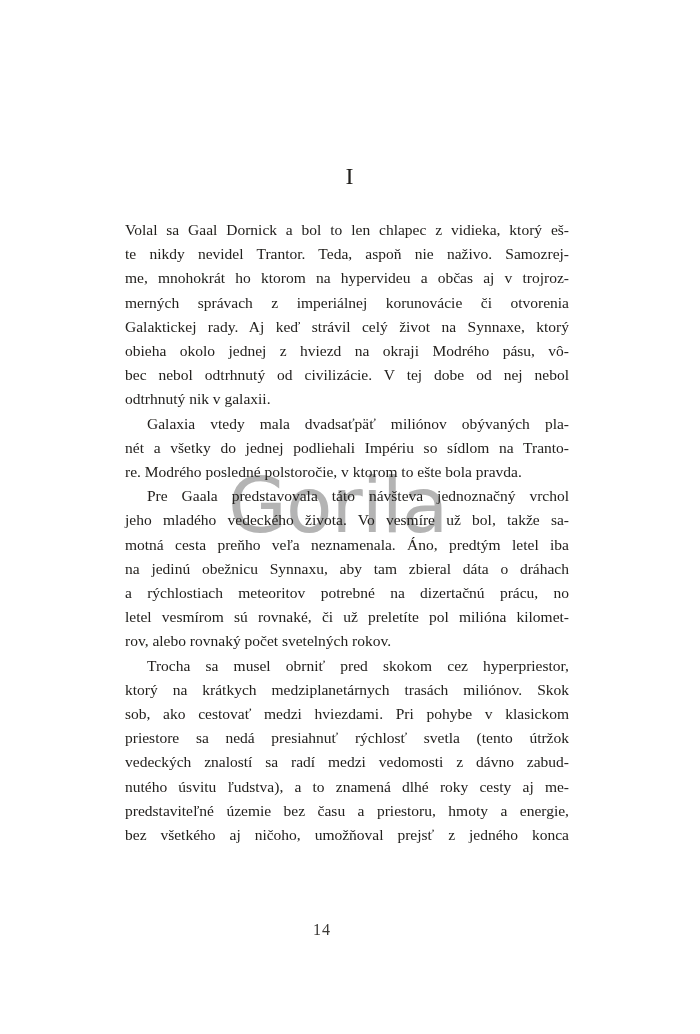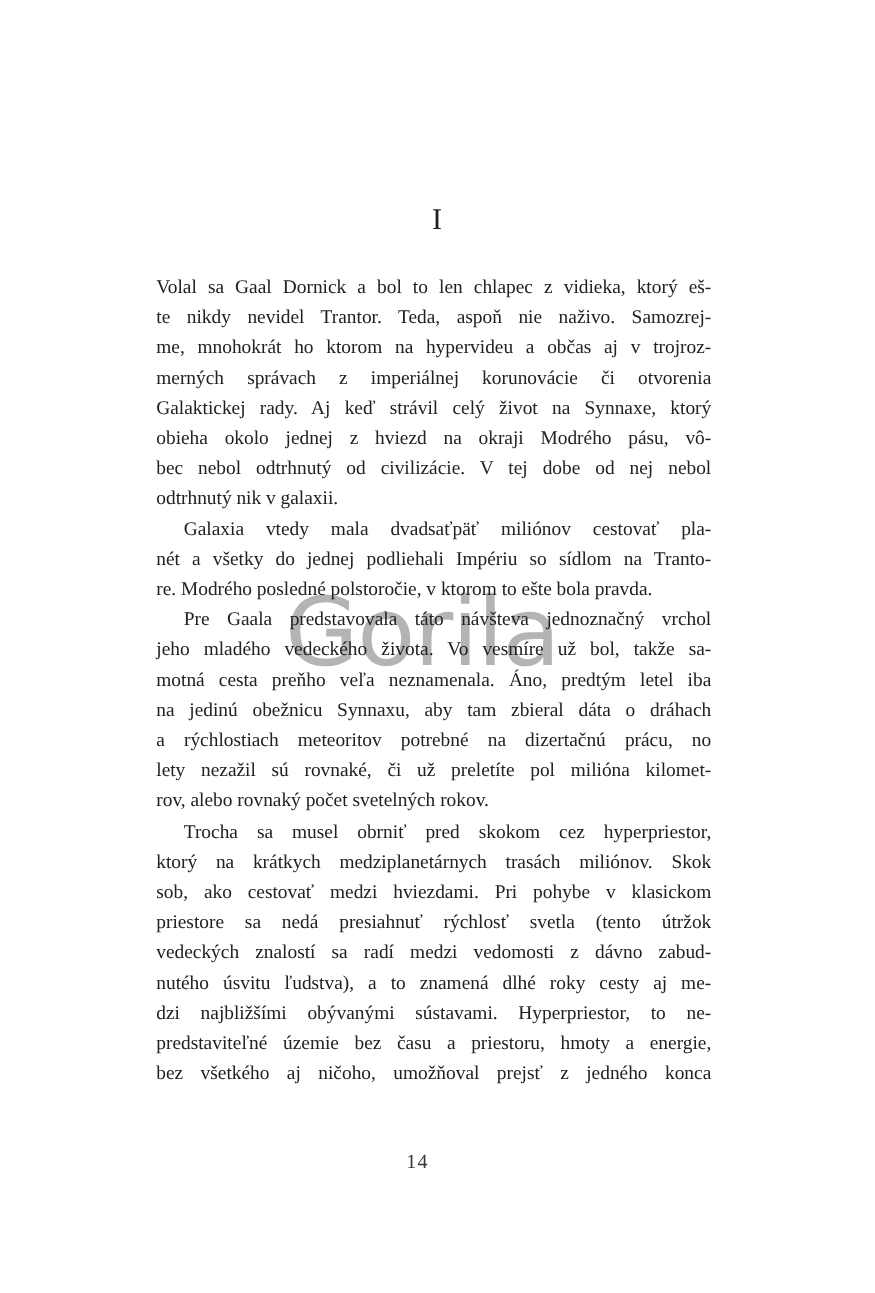--- a/index.html
+++ b/index.html
@@ -59,21 +59,21 @@
   }
   .line.last {
     text-align-last: left;
   }
   .line.indent {
     text-indent: 22px;
   }
   .page-number {
     position: absolute;
     top: 921px;
-    left: 16px;
+    left: 4px;
     width: 636px;
     text-align: center;
     font-size: 16px;
     letter-spacing: 1px;
     color: #3a3835;
     z-index: 2;
   }
 </style>
 </head>
 <body>
@@ -89,41 +89,40 @@
         <div class="line">Volal sa Gaal Dornick a bol to len chlapec z vidieka, ktorý eš-</div>
         <div class="line">te nikdy nevidel Trantor. Teda, aspoň nie naživo. Samozrej-</div>
         <div class="line">me, mnohokrát ho ktorom na hypervideu a občas aj v trojroz-</div>
         <div class="line">merných správach z imperiálnej korunovácie či otvorenia</div>
         <div class="line">Galaktickej rady. Aj keď strávil celý život na Synnaxe, ktorý</div>
         <div class="line">obieha okolo jednej z hviezd na okraji Modrého pásu, vô-</div>
         <div class="line">bec nebol odtrhnutý od civilizácie. V tej dobe od nej nebol</div>
         <div class="line last">odtrhnutý nik v galaxii.</div>
       </div>
       <div class="para">
-        <div class="line indent">Galaxia vtedy mala dvadsaťpäť miliónov cestovať pla-</div>
+        <div class="line indent">Galaxia vtedy mala dvadsaťpäť miliónov obývaných pla-</div>
         <div class="line">nét a všetky do jednej podliehali Impériu so sídlom na Tranto-</div>
         <div class="line last">re. Modrého posledné polstoročie, v ktorom to ešte bola pravda.</div>
       </div>
       <div class="para">
         <div class="line indent">Pre Gaala predstavovala táto návšteva jednoznačný vrchol</div>
         <div class="line">jeho mladého vedeckého života. Vo vesmíre už bol, takže sa-</div>
         <div class="line">motná cesta preňho veľa neznamenala. Áno, predtým letel iba</div>
         <div class="line">na jedinú obežnicu Synnaxu, aby tam zbieral dáta o dráhach</div>
         <div class="line">a rýchlostiach meteoritov potrebné na dizertačnú prácu, no</div>
-        <div class="line">lety nezažil sú rovnaké, či už preletíte pol milióna kilomet-</div>
+        <div class="line">letel vesmírom sú rovnaké, či už preletíte pol milióna kilomet-</div>
         <div class="line last">rov, alebo rovnaký počet svetelných rokov.</div>
       </div>
       <div class="para">
         <div class="line indent">Trocha sa musel obrniť pred skokom cez hyperpriestor,</div>
         <div class="line">ktorý na krátkych medziplanetárnych trasách miliónov. Skok</div>
         <div class="line">sob, ako cestovať medzi hviezdami. Pri pohybe v klasickom</div>
         <div class="line">priestore sa nedá presiahnuť rýchlosť svetla (tento útržok</div>
         <div class="line">vedeckých znalostí sa radí medzi vedomosti z dávno zabud-</div>
         <div class="line">nutého úsvitu ľudstva), a to znamená dlhé roky cesty aj me-</div>
-        <div class="line">dzi najbližšími obývanými sústavami. Hyperpriestor, to ne-</div>
         <div class="line">predstaviteľné územie bez času a priestoru, hmoty a energie,</div>
         <div class="line">bez všetkého aj ničoho, umožňoval prejsť z jedného konca</div>
       </div>
     </div>
 
   <div class="page-number">14</div>
 
 </div>
 
 </body></html>

